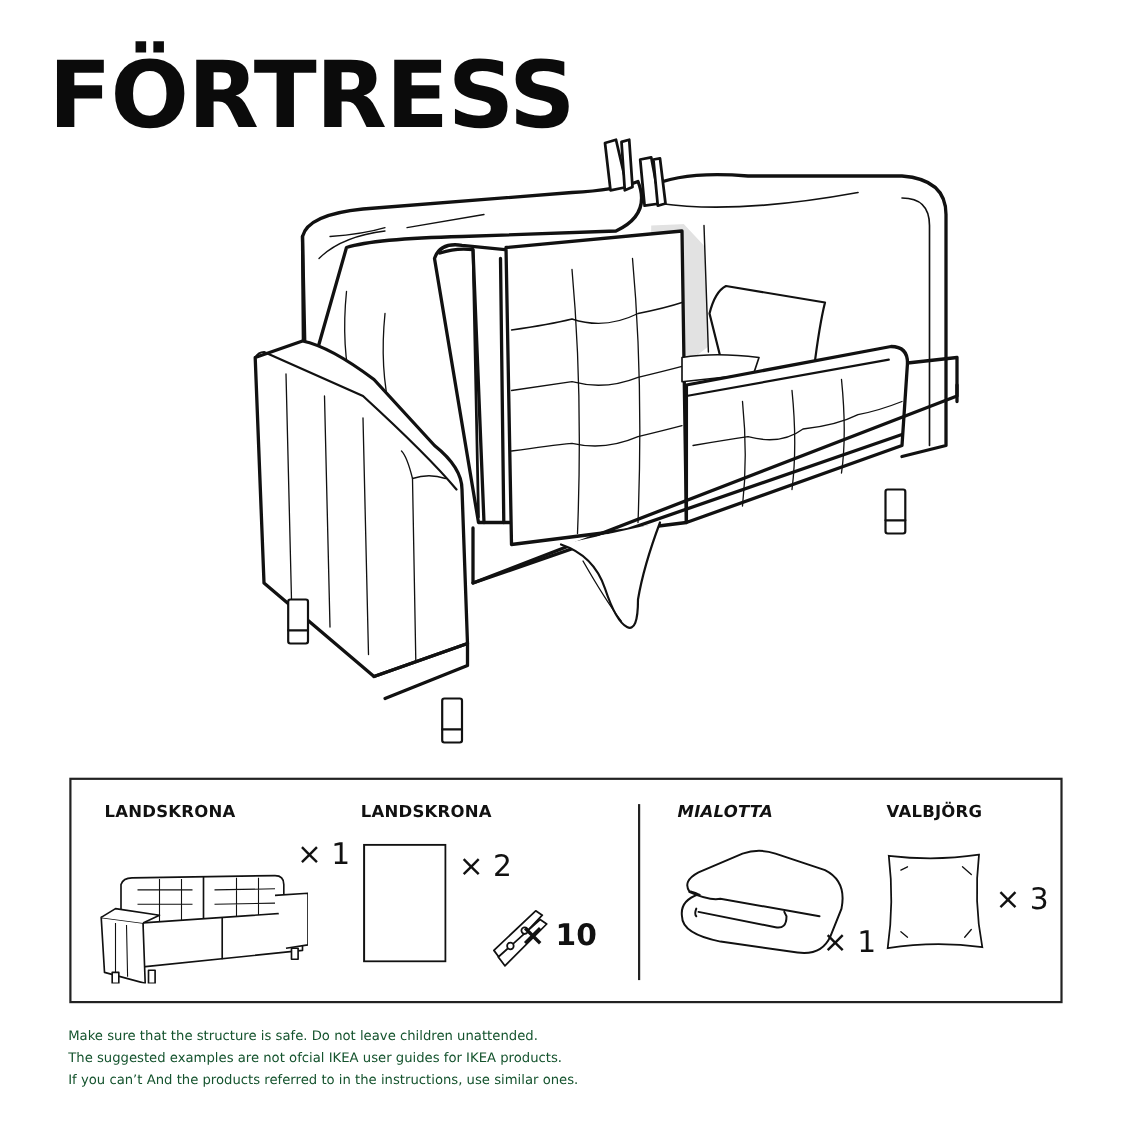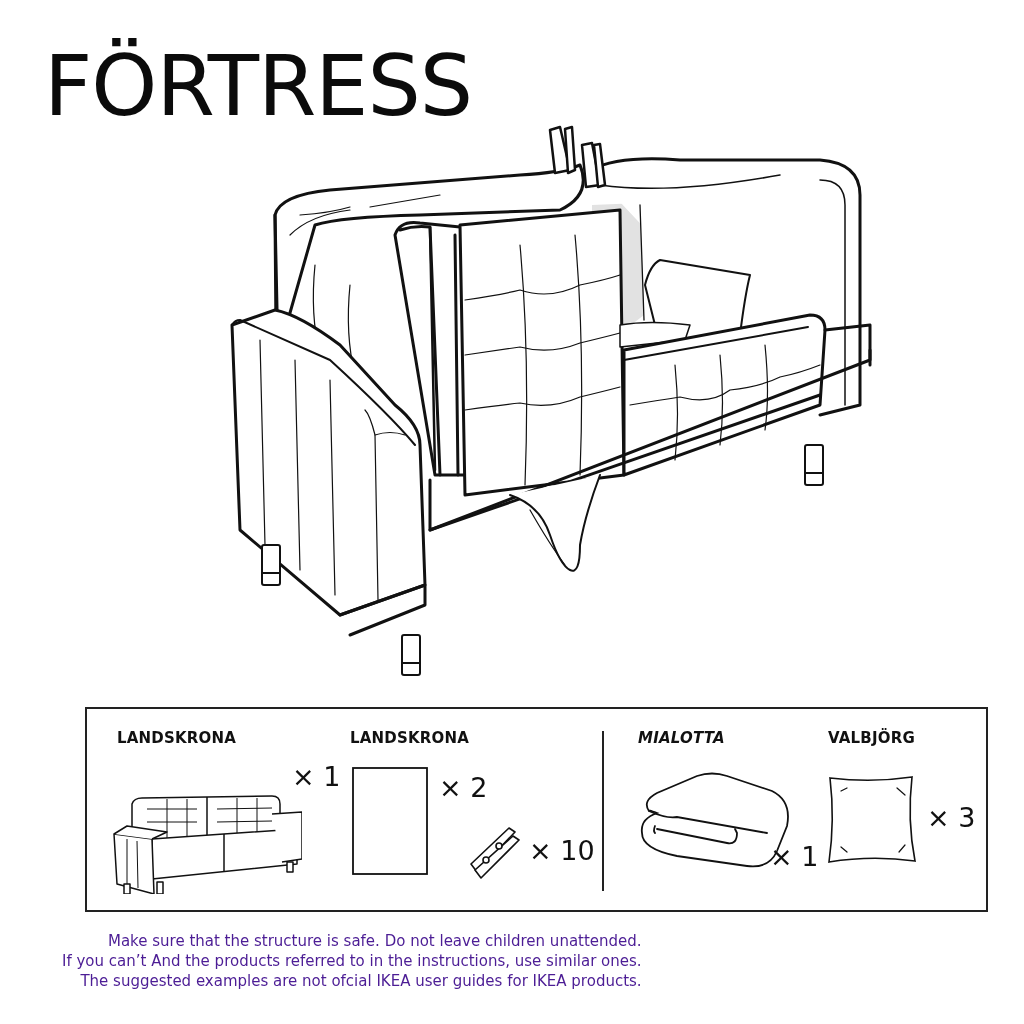--- a/index.html
+++ b/index.html
@@ -1,24 +1,24 @@
 <!DOCTYPE html>
 <html><head>
 <meta charset="utf-8">
 <style>
   html, body { margin: 0; padding: 0; background: #ffffff; }
   body { width: 1024px; height: 1024px; position: relative; overflow: hidden; font-family: "DejaVu Sans", sans-serif; color: #111; }
-  .title { position: absolute; left: 44px; top: 44px; font-family: "DejaVu Sans", sans-serif; font-weight: normal; font-size: 84px; letter-spacing: -1px; line-height: 1; color: #0b0b0b; }
+  .title { position: absolute; left: 44px; top: 44px; font-family: "DejaVu Sans", sans-serif; font-weight: bold; font-size: 84px; letter-spacing: -1px; line-height: 1; color: #0b0b0b; }
   .illustration { position: absolute; left: 220px; top: 115px; width: 670px; height: 570px; }
-  .parts-box { position: absolute; left: 63px; top: 707px; width: 903px; height: 205px; border: 2px solid #222; box-sizing: border-box; margin-left: 22px; }
+  .parts-box { position: absolute; left: 63px; top: 707px; width: 903px; height: 205px; border: 2px solid #222; box-sizing: border-box; }
   .divider { position: absolute; left: 515px; top: 22px; width: 2px; height: 160px; background: #222; }
   .part-label { position: absolute; font-weight: bold; font-size: 15px; color: #111; letter-spacing: 0.2px; }
   .qty { position: absolute; font-size: 27px; color: #111; }
   .part-img { position: absolute; }
-  .footer { position: absolute; left: 62px; top: 931px; font-size: 15px; line-height: 20px; color: #4c1d95; text-align: right; }
+  .footer { position: absolute; left: 62px; top: 931px; font-size: 12px; line-height: 20px; color: #14532d; }
   .footer div { white-space: nowrap; }
 </style>
 </head>
 <body>
 
 <div class="title">FÖRTRESS</div>
 
 <svg class="illustration" viewBox="0 0 670 570" fill="none" stroke="#111" stroke-linejoin="round" stroke-linecap="round">
 
   <path d="M372 90 L420 88 L424 200 L372 240 Z" fill="#e2e2e2" stroke="none"></path>
@@ -124,21 +124,21 @@
     <rect x="1" y="1" width="74" height="106" fill="#fff" stroke="#111" stroke-width="1.8"></rect>
   </svg>
   <div class="qty" style="left:352px; top:63px;">× 2</div>
 
   <svg class="part-img" style="left:382px; top:115px;" width="52" height="55" viewBox="0 0 52 55" fill="#fff" stroke="#111" stroke-width="1.6" stroke-linejoin="round">
     <path d="M2 40 L40 4 L46 8 L8 48 Z"></path>
     <path d="M6 46 L44 12 L50 16 L12 54 Z"></path>
     <circle cx="30" cy="22" r="3"></circle>
     <circle cx="17" cy="36" r="3"></circle>
   </svg>
-  <div class="qty" style="left:442px; top:126px;">× 10</div>
+  <div class="qty" style="left:408px; top:126px;font-weight:bold;">× 10</div>
 
   <div class="divider"></div>
 
   <div class="part-label" style="left:551px; top:20px;font-style:italic;">MIALOTTA</div>
   <svg class="part-img" style="left:550px; top:62px;" width="155" height="100" viewBox="0 0 155 100" fill="none" stroke="#111" stroke-width="1.8" stroke-linecap="round">
     <path d="M12 40 Q5 30 20 22 L60 5 Q75 0 90 5 L135 20 Q155 30 150 55 L140 80 Q132 98 110 95 L40 85 Q5 78 5 62 Q3 48 20 42 Q10 38 12 40 Z"></path>
     <path d="M12 40 Q30 48 40 46 L130 62"></path>
     <path d="M20 58 L90 72 Q100 74 100 62 L98 58"></path>
     <path d="M18 55 Q16 60 18 62"></path>
   </svg>
@@ -147,15 +147,15 @@
   <div class="part-label" style="left:741px; top:20px;">VALBJÖRG</div>
   <svg class="part-img" style="left:740px; top:66px;" width="90" height="90" viewBox="0 0 90 90" fill="#fff" stroke="#111" stroke-width="1.6" stroke-linecap="round">
     <path d="M3 3 Q45 8 85 2 Q80 45 88 86 Q45 80 2 87 Q8 45 3 3 Z"></path>
     <path d="M14 16 L20 13 M70 13 L78 20 M14 72 L20 77 M72 77 L78 70" stroke-width="1.2"></path>
   </svg>
   <div class="qty" style="left:840px; top:93px;">× 3</div>
 </div>
 
 <div class="footer">
   <div>Make sure that the structure is safe.  Do not leave children unattended.</div>
+  <div>The suggested examples are not ofcial IKEA user guides for IKEA products.</div>
   <div>If you can’t And the products referred to in the instructions, use similar ones.</div>
-  <div>The suggested examples are not ofcial IKEA user guides for IKEA products.</div>
 </div>
 
 </body></html>

